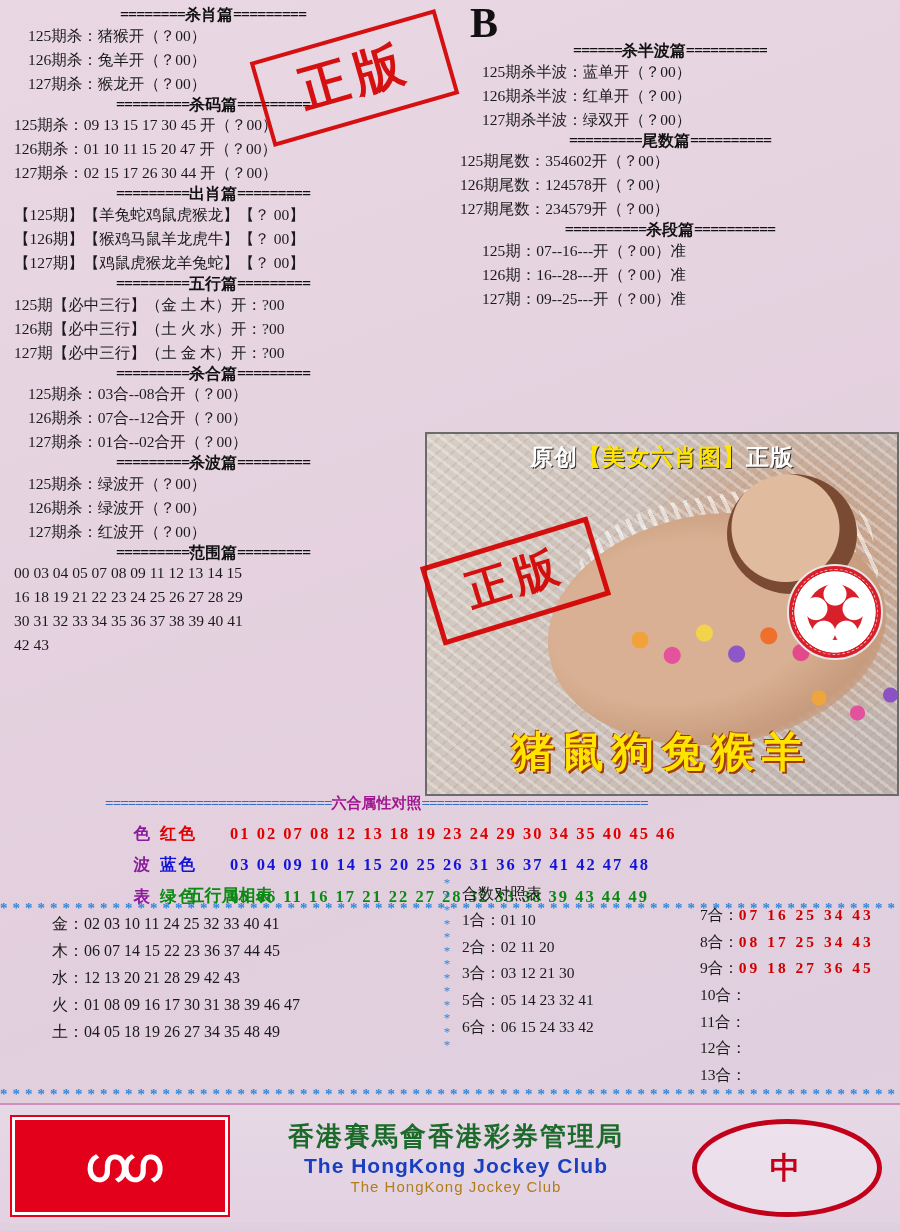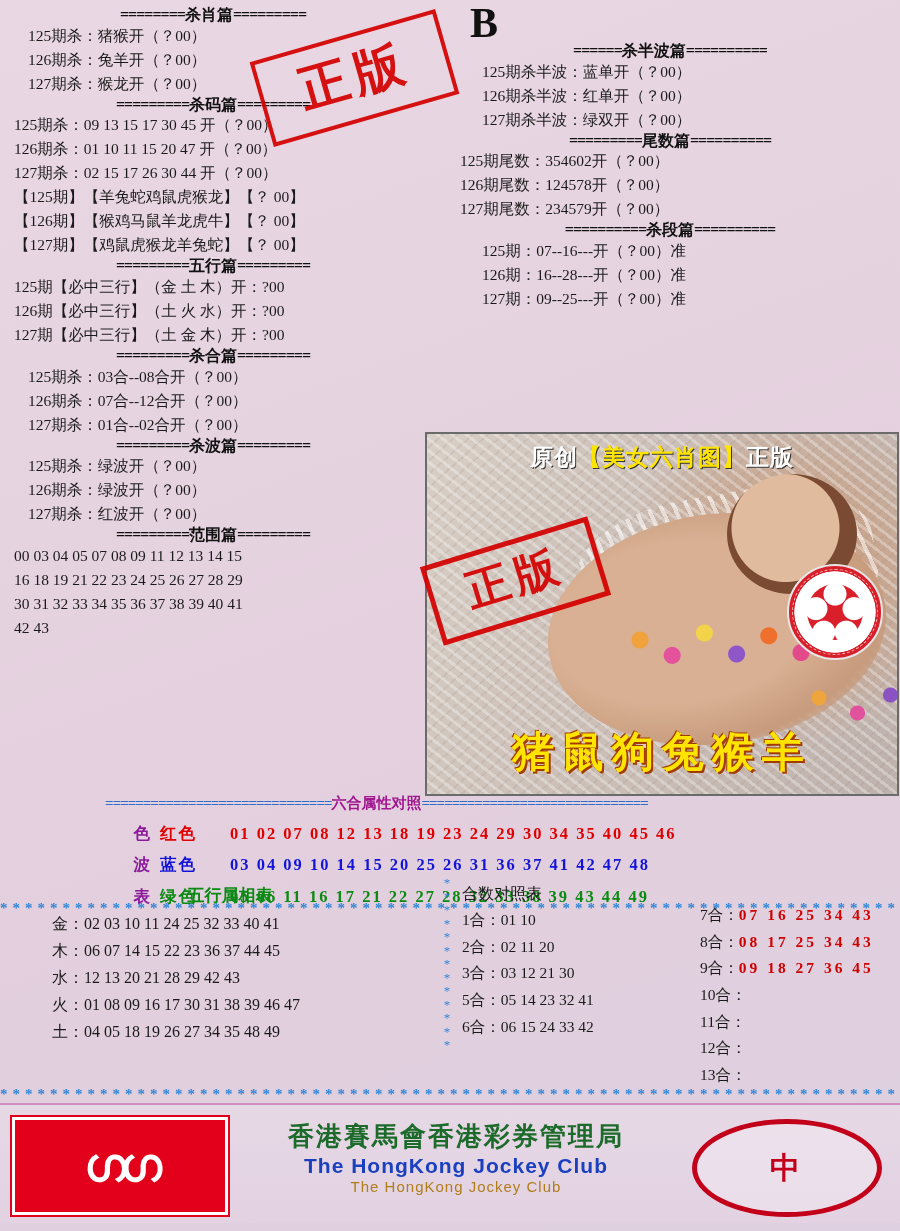--- a/index.html
+++ b/index.html
@@ -211,20 +211,23 @@
 
     <div class="sect-head">
       <span class="dash">=========</span><span>杀码篇</span><span class="dash">=========</span>
     </div>
     <div>
       <div class="row">125期杀：09 13 15 17 30 45 开（？00）</div>
       <div class="row">126期杀：01 10 11 15 20 47 开（？00）</div>
       <div class="row">127期杀：02 15 17 26 30 44 开（？00）</div>
     </div>
 
+    <div class="sect-head">
+      <span class="dash">=========</span><span>出肖篇</span><span class="dash">=========</span>
+    </div>
     <div>
       <div class="row">【125期】【羊兔蛇鸡鼠虎猴龙】【？ 00】</div>
       <div class="row">【126期】【猴鸡马鼠羊龙虎牛】【？ 00】</div>
       <div class="row">【127期】【鸡鼠虎猴龙羊兔蛇】【？ 00】</div>
     </div>
 
     <div class="sect-head">
       <span class="dash">=========</span><span>五行篇</span><span class="dash">=========</span>
     </div>
     <div>

